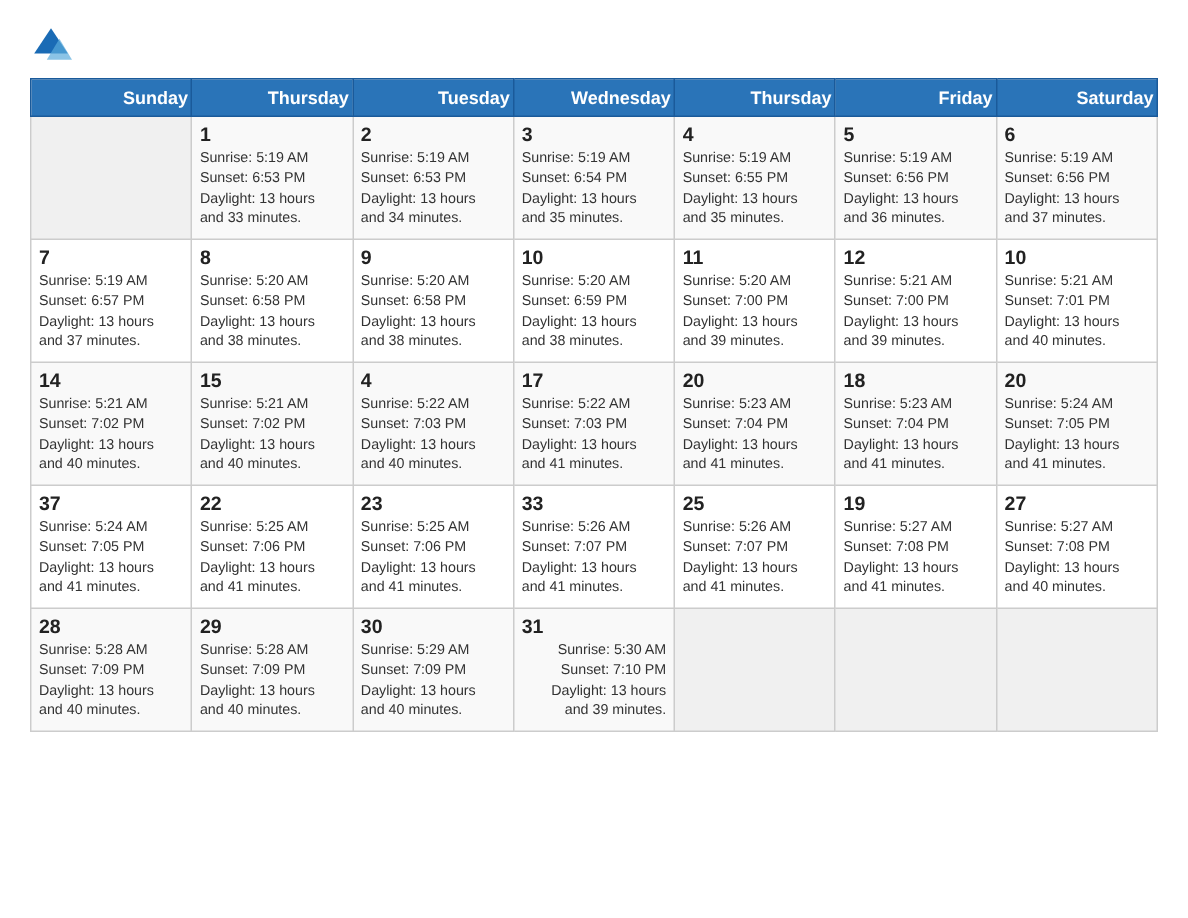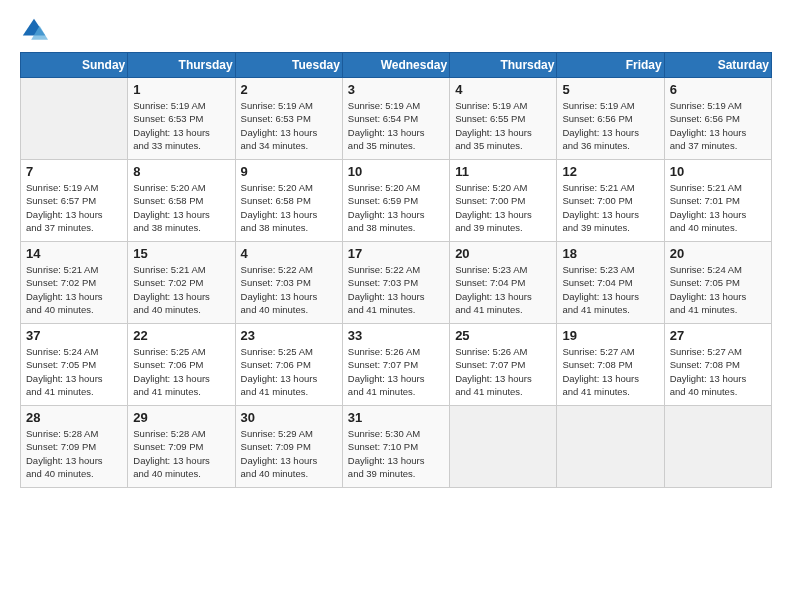--- a/index.html
+++ b/index.html
@@ -334,21 +334,21 @@
         </td>
         <td>
           <span class="day-number">30</span>
           <div class="day-info" style="white-space: pre-line;">Sunrise: 5:29 AM
 Sunset: 7:09 PM
 Daylight: 13 hours
 and 40 minutes.</div>
         </td>
         <td>
           <span class="day-number">31</span>
-          <div class="day-info" style="white-space: pre-line;">Sunrise: 5:30 AM
+          <div class="day-info" style="white-space: pre-line; text-align: right;">Sunrise: 5:30 AM
 Sunset: 7:10 PM
 Daylight: 13 hours
 and 39 minutes.</div>
         </td>
         <td class="empty"></td>
         <td class="empty"></td>
         <td class="empty"></td>
       </tr>
     </tbody>
 </table>

